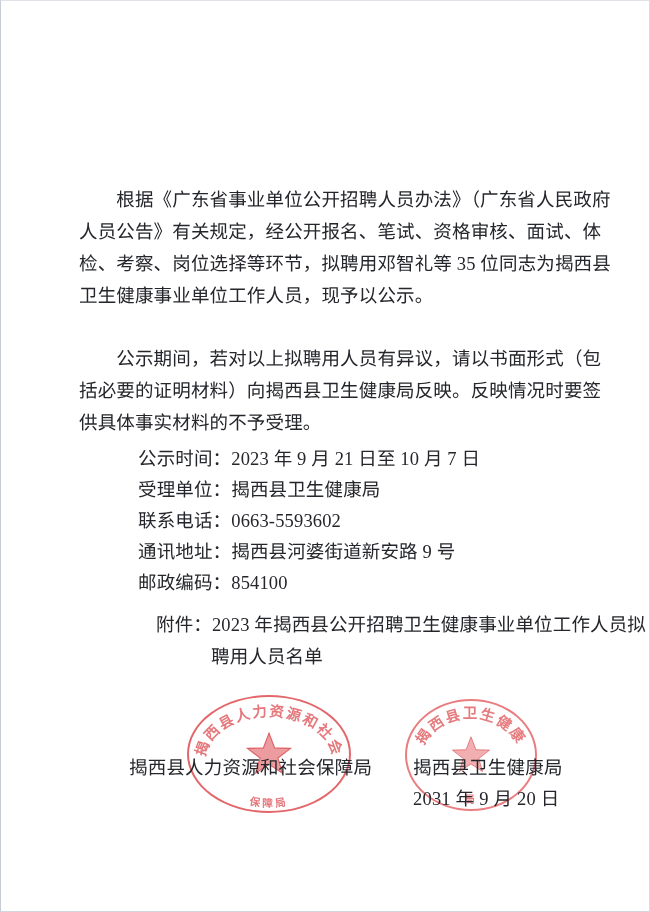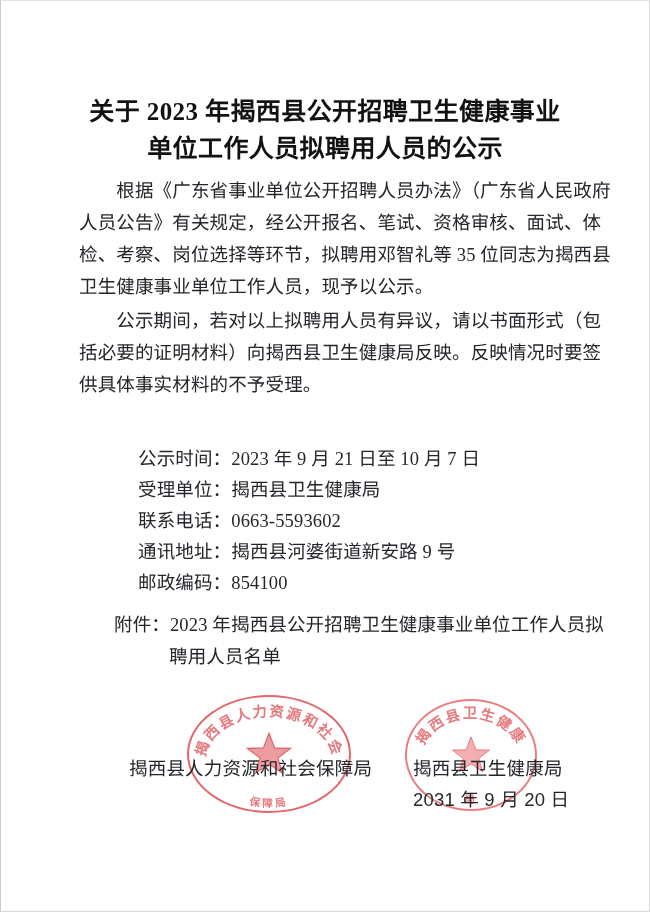--- a/index.html
+++ b/index.html
@@ -46,39 +46,39 @@
   }
   .doc-title .tl {
     display: block;
     white-space: nowrap;
   }
 
   
   .body-block {
     position: absolute;
     left: 78px;
-    top: 174px;
+    top: 183px;
     width: 492px;
     font-family: "Liberation Serif", "DejaVu Serif", serif;
     font-size: 18.5px;
     line-height: 32px;
     color: #25262b;
     letter-spacing: 0.15px;
   }
   .para {
     margin: 0 0 0 0;
     text-align: justify;
     text-justify: inter-character;
   }
   .para .ln {
     display: block;
     white-space: nowrap;
   }
   .para.p2 {
-    margin-top: 2px;
+    margin-top: 31px;
   }
 
   
   .details {
     position: absolute;
     left: 113px;
     top: 443px;
     font-family: "Liberation Serif", "DejaVu Serif", serif;
     font-size: 18.5px;
     line-height: 31px;
@@ -100,36 +100,37 @@
     width: 460px;
     font-family: "Liberation Serif", "DejaVu Serif", serif;
     font-size: 18.5px;
     line-height: 32px;
     color: #25262b;
     letter-spacing: 0.15px;
   }
   .attachment .ln {
     display: block;
     white-space: nowrap;
+    margin-left: 42px;
   }
   .attachment .ln.cont {
     padding-left: 55px;
   }
 
   
   .signatures {
     position: absolute;
     left: 0;
     top: 690px;
     width: 648px;
     height: 140px;
   }
   .sig {
     position: absolute;
-    font-family: Liberation Sans, sans-serif;
+    font-family: Liberation Serif, serif;
     font-size: 18.5px;
     line-height: 31px;
     color: #25262b;
     white-space: nowrap;
     letter-spacing: 0.2px;
   }
   .sig-left  { left: 128px; top: 62px; }
   .sig-right { left: 412px; top: 62px; text-align: left; }
   .sig .sl { display: block; }
 
@@ -178,24 +179,20 @@
     font-family: "Liberation Serif", "DejaVu Serif", serif;
     font-weight: bold;
   }
 </style>
 </head>
 <body>
 
 <div class="page">
   <div class="sheet">
 
-    <div class="doc-title">
-      <span class="tl">关于 2023 年揭西县公开招聘卫生健康事业</span>
-      <span class="tl">单位工作人员拟聘用人员的公示</span>
-    </div>
 
     <div class="body-block">
 
       <p class="para p1">
         <span class="ln">　　根据《广东省事业单位公开招聘人员办法》（广东省人民政府</span>
         <span class="ln">人员公告》有关规定，经公开报名、笔试、资格审核、面试、体</span>
         <span class="ln">检、考察、岗位选择等环节，拟聘用邓智礼等 35 位同志为揭西县</span>
         <span class="ln">卫生健康事业单位工作人员，现予以公示。</span>
       </p>
 

